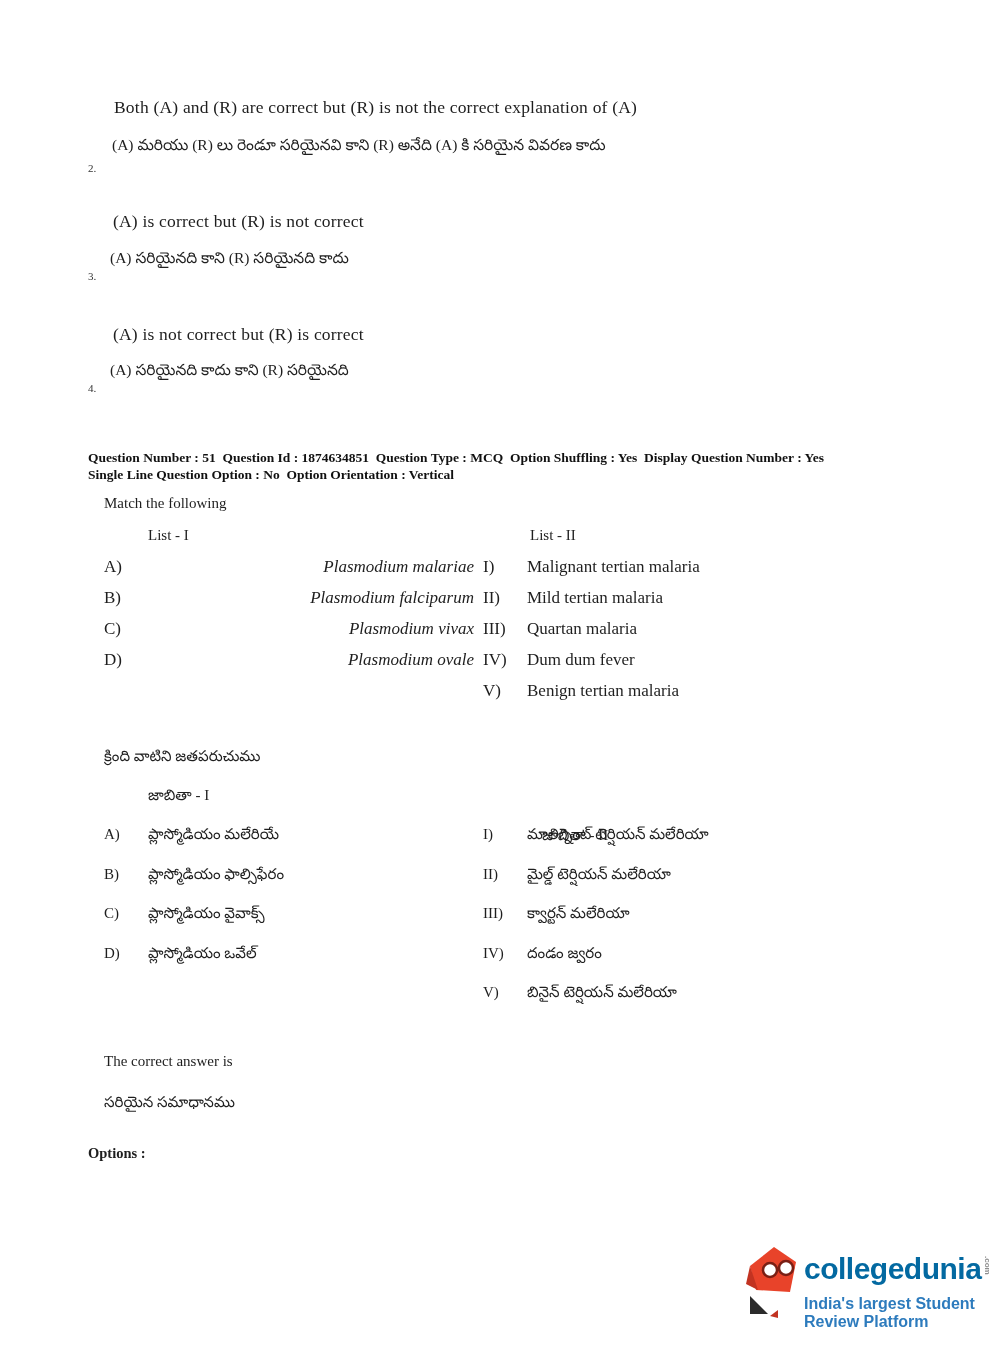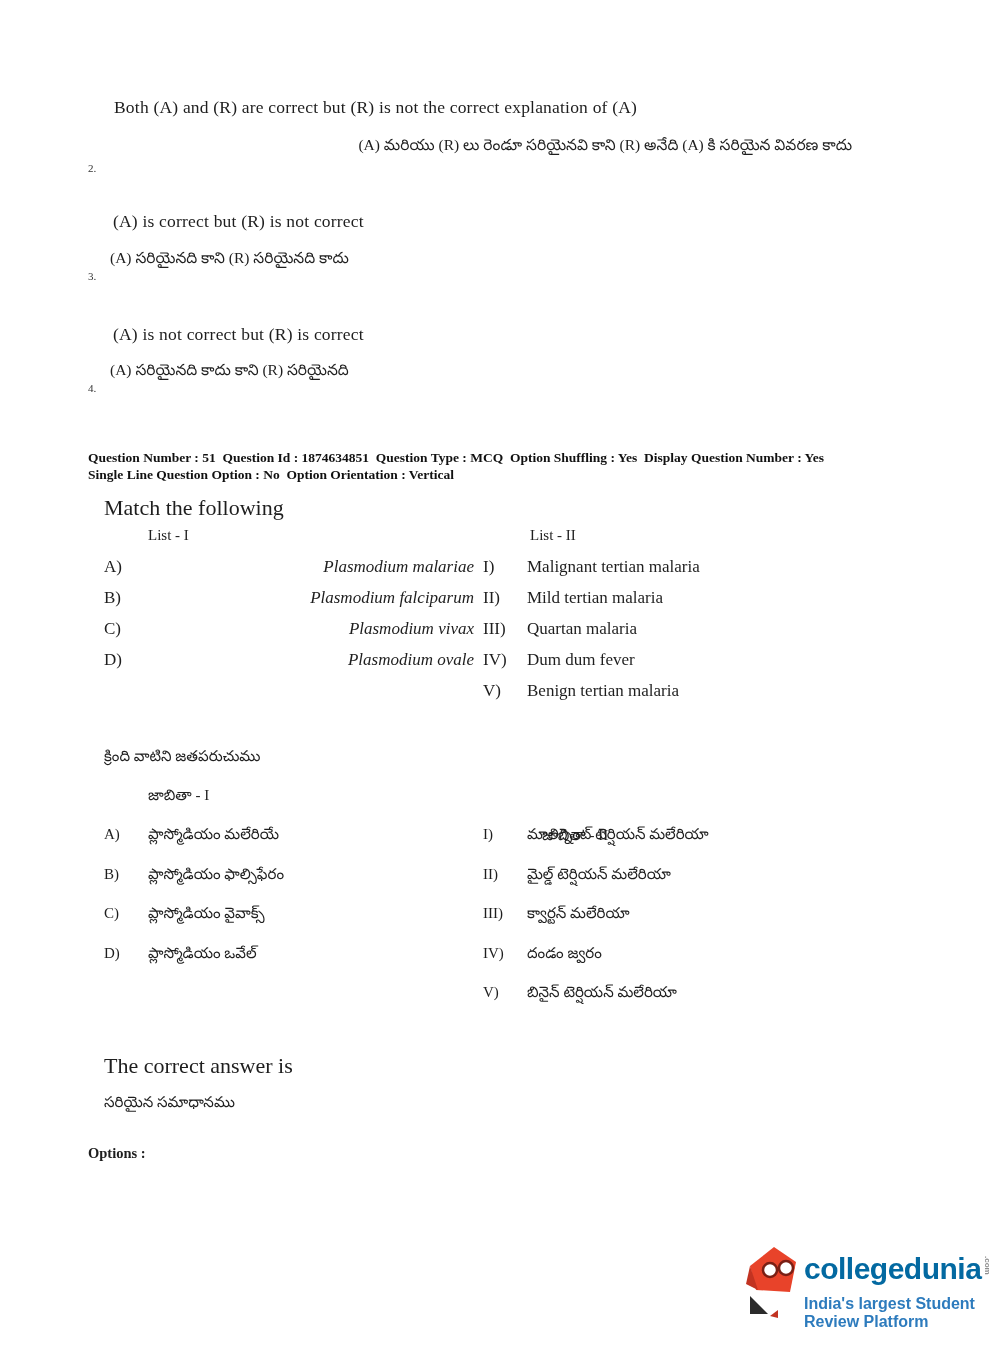--- a/index.html
+++ b/index.html
@@ -20,21 +20,21 @@
   .opt-te  { font-size:15.5px; }
   .opt-num { font-size:11px; color:#333; }
 
   .meta {
     font-weight:bold;
     font-size:13.5px;
     line-height:17px;
     color:#111;
   }
 
-  .q-text   { font-size:22px; }
+  .q-text   { font-size:15px; }
   .list-title { font-size:15px; }
 
   .mcol { display:flex; flex-direction:column; }
   .mrow { display:flex; align-items:flex-start; }
   .mrow-en { height:31px; font-size:17px; }
   .mrow-te { height:39.5px; font-size:15px; }
   .mlabel { width:44px; flex-shrink:0; }
   .mtext  { flex:1; }
   .sci { font-style:italic;text-align:right; }
 
@@ -66,21 +66,21 @@
     font-size:16px;
     font-weight:bold;
   }
 </style>
 </head>
 <body>
 
 <div class="page">
 
   <div class="abs opt-en" style="top:97px; left:114px; width:700px;">Both (A) and (R) are correct but (R) is not the correct explanation of (A)</div>
-  <div class="abs opt-te" style="top:136px; left:112px; width:740px;text-align:right;">(A) మరియు (R) లు రెండూ సరియైనవి కాని (R) అనేది (A) కి సరియైన వివరణ కాదు</div>
+  <div class="abs opt-te" style="top:136px; left:112px; width:740px;">(A) మరియు (R) లు రెండూ సరియైనవి కాని (R) అనేది (A) కి సరియైన వివరణ కాదు</div>
   <div class="abs opt-num" style="top:162px; left:88px;">2.</div>
 
   <div class="abs opt-en" style="top:211px; left:113px; width:700px;">(A) is correct but (R) is not correct</div>
   <div class="abs opt-te" style="top:249px; left:110px; width:740px;">(A) సరియైనది కాని (R) సరియైనది కాదు</div>
   <div class="abs opt-num" style="top:270px; left:88px;">3.</div>
 
   <div class="abs opt-en" style="top:324px; left:113px; width:700px;">(A) is not correct but (R) is correct</div>
   <div class="abs opt-te" style="top:361px; left:110px; width:740px;">(A) సరియైనది కాదు కాని (R) సరియైనది</div>
   <div class="abs opt-num" style="top:382px; left:88px;">4.</div>
 

